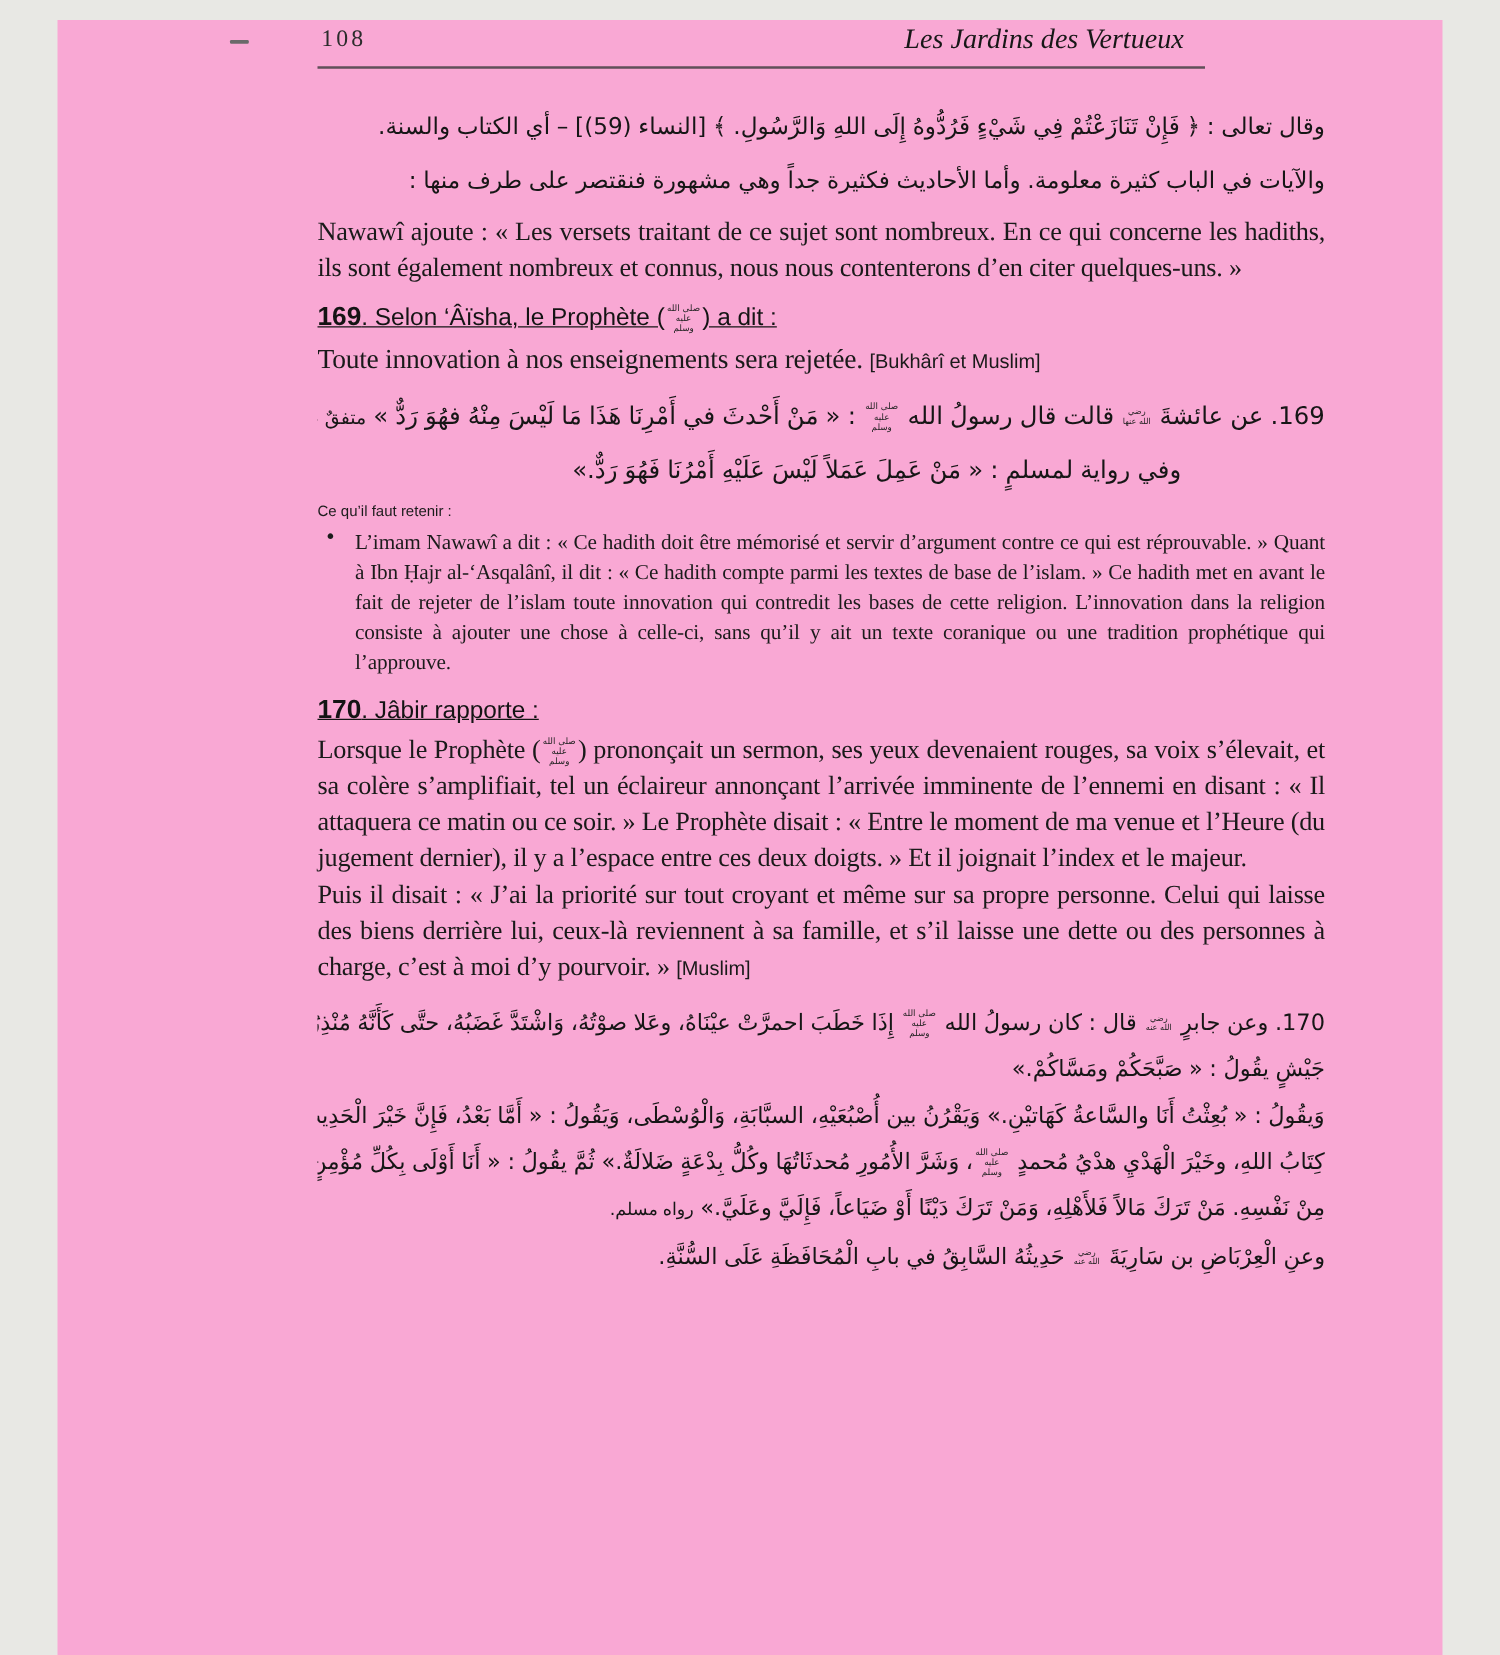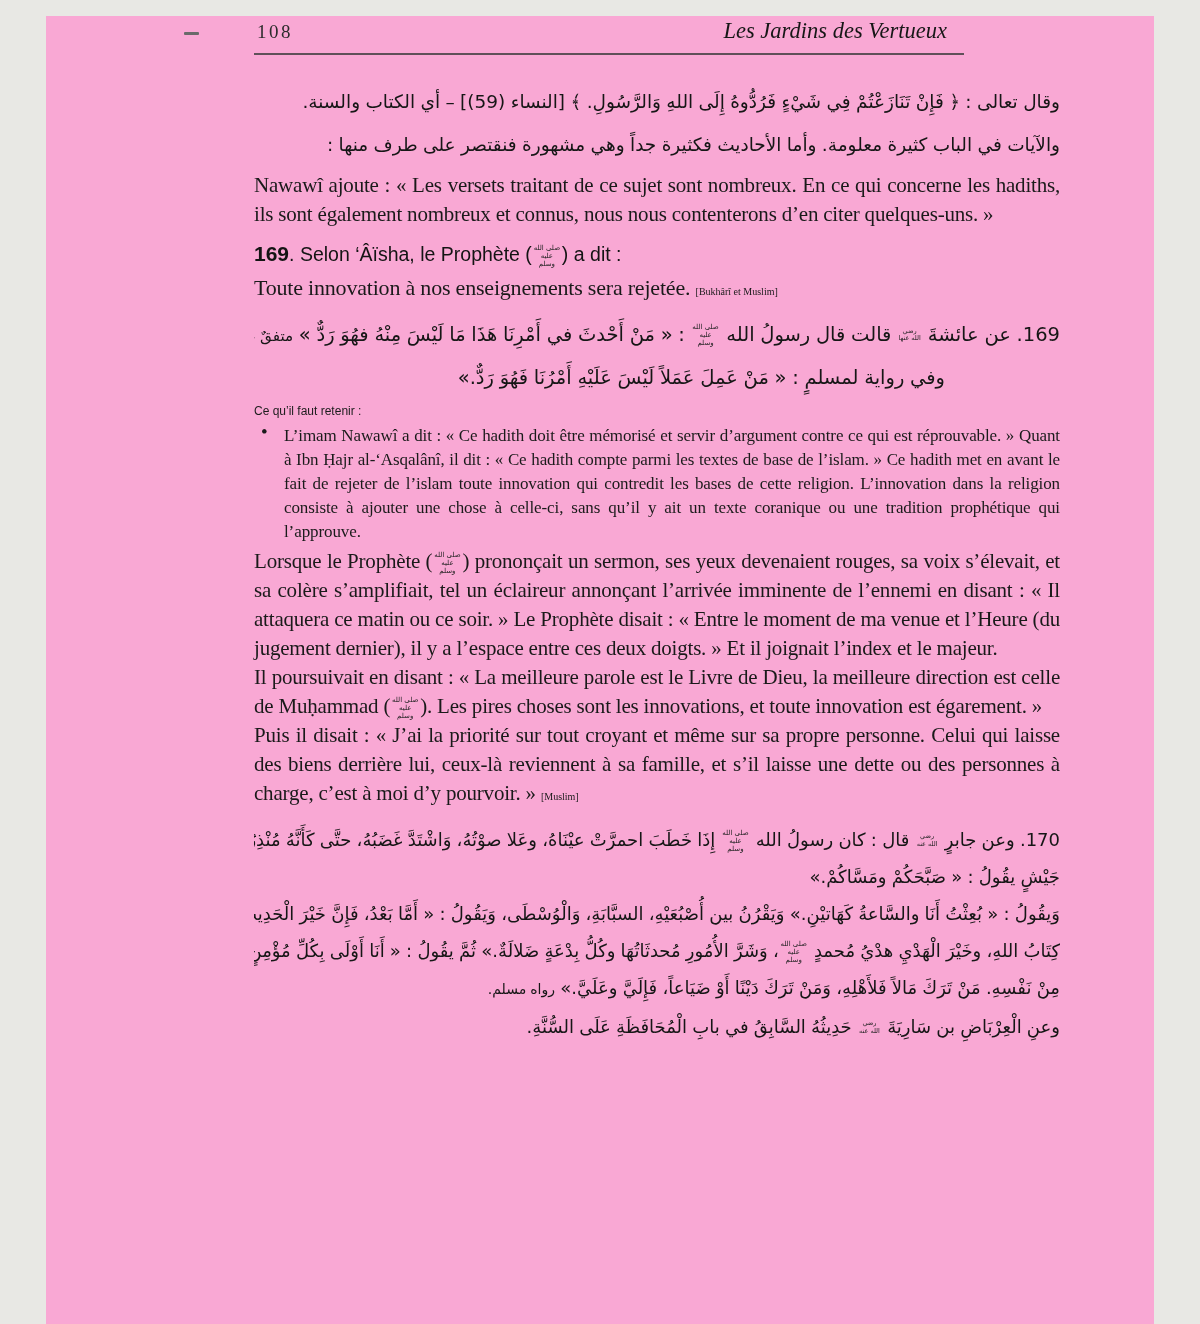--- a/index.html
+++ b/index.html
@@ -44,25 +44,25 @@
   .seg-ra{font-size:6.5px;width:25px;}
   
   .body-text{
     font-size:21px;line-height:29px;margin:0;
     text-align:justify;letter-spacing:-.2px;color:#1a1a1a;
   }
   .nawawi{margin-top:5px;}
   .hadith-heading{
     font-family:"Liberation Sans",sans-serif;
     font-size:19.5px;font-weight:400;color:#141414;
-    margin:13px 0 5px;letter-spacing:0;
+    margin:13px 0 5px;letter-spacing:0;text-decoration:underline;
   }
   .hnum{font-weight:700;font-size:21px;}
   .translation{font-size:22px;margin-top:2px;}
-  .seg-ref{font-family:Liberation Serif, serif;font-size:10px;letter-spacing:0;}
+  .seg-ref{font-family:Liberation Sans, sans-serif;font-size:16px;letter-spacing:0;}
   
   .note{margin-top:3px;}
   .note-label{font-family:"Liberation Sans",sans-serif;font-size:12px;color:#1c1c1c;line-height:19px;}
   .note-item{position:relative;padding-left:30px;margin-top:3px;}
   .bullet{position:absolute;left:7px;top:-3px;font-size:19px;}
   .note-text{display:block;font-size:17px;line-height:24px;text-align:justify;letter-spacing:-.1px;}
   .sec-170 .hadith-heading{margin-top:14px;}
   .p-170{margin-top:3px;}
 </style>
 </head>
@@ -94,22 +94,22 @@
       <div class="note">
         <div class="note-label">Ce qu’il faut retenir :</div>
         <div class="note-item">
           <span class="bullet">•</span>
           <span class="note-text">L’imam Nawawî a dit : « Ce hadith doit être mémorisé et servir d’argument contre ce qui est réprouvable. » Quant à Ibn Ḥajr al-‘Asqalânî, il dit : « Ce hadith compte parmi les textes de base de l’islam. » Ce hadith met en avant le fait de rejeter de l’islam toute innovation qui contredit les bases de cette religion. L’innovation dans la religion consiste à ajouter une chose à celle-ci, sans qu’il y ait un texte coranique ou une tradition prophétique qui l’approuve.</span>
         </div>
       </div>
     </section>
 
     <section class="sec-170">
+      <h2 class="hadith-heading"><b class="hnum">170</b><span>. Jâbir rapporte :</span></h2>
       <p class="body-text p-170"><span class="seg">Lorsque le Prophète (</span><span class="seg seg-saw">صلى الله عليه وسلم</span><span class="seg">) prononçait un sermon, ses yeux devenaient rouges, sa voix s’élevait, et sa colère s’amplifiait, tel un éclaireur annonçant l’arrivée imminente de l’ennemi en disant : « Il attaquera ce matin ou ce soir. » Le Prophète disait : « Entre le moment de ma venue et l’Heure (du jugement dernier), il y a l’espace entre ces deux doigts. » Et il joignait l’index et le majeur.</span></p>
-      <p class="body-text"><span class="seg">Il poursuivait en disant : « La meilleure parole est le Livre de Dieu, la meilleure direction est celle de Muḥammad (</span><span class="seg seg-saw">صلى الله عليه وسلم</span><span class="seg">). Les pires choses sont les innovations, et toute innovation est égarement. »</span></p>
       <p class="body-text"><span class="seg">Puis il disait : « J’ai la priorité sur tout croyant et même sur sa propre personne. Celui qui laisse des biens derrière lui, ceux-là reviennent à sa famille, et s’il laisse une dette ou des personnes à charge, c’est à moi d’y pourvoir. » </span><span class="seg seg-ref">[Muslim]</span></p>
       <div class="ar-block-170">
         <div class="ar ar170"><span class="seg">170. وعن جابرٍ </span><span class="seg seg-ra">رضي الله عنه</span><span class="seg"> قال : كان رسولُ الله </span><span class="seg seg-saw">صلى الله عليه وسلم</span><span class="seg"> إِذَا خَطَبَ احمرَّتْ عيْنَاهُ، وعَلا صوْتُهُ، وَاشْتَدَّ غَضَبُهُ، حتَّى كَأَنَّهُ مُنْذِرُ</span></div>
         <div class="ar ar170"><span class="seg">جَيْشٍ يقُولُ : « صَبَّحَكُمْ ومَسَّاكُمْ.»</span></div>
         <div class="ar ar170"><span class="seg">وَيقُولُ : « بُعِثْتُ أَنَا والسَّاعةُ كَهَاتيْنِ.» وَيَقْرُنُ بين أُصْبُعَيْهِ، السبَّابَةِ، وَالْوُسْطَى، وَيَقُولُ : « أَمَّا بَعْدُ، فَإِنَّ خَيْرَ الْحَدِيثِ</span></div>
         <div class="ar ar170"><span class="seg">كِتَابُ اللهِ، وخَيْرَ الْهَدْيِ هدْيُ مُحمدٍ </span><span class="seg seg-saw">صلى الله عليه وسلم</span><span class="seg">، وَشَرَّ الأُمُورِ مُحدثَاتُهَا وكُلُّ بِدْعَةٍ ضَلالَةٌ.» ثُمَّ يقُولُ : « أَنَا أَوْلَى بِكُلِّ مُؤْمِنٍ</span></div>
         <div class="ar ar170"><span class="seg">مِنْ نَفْسِهِ. مَنْ تَرَكَ مَالاً فَلأَهْلِهِ، وَمَنْ تَرَكَ دَيْنًا أَوْ ضَيَاعاً، فَإِلَيَّ وعَلَيَّ.» </span><span class="seg seg-small">رواه مسلم.</span></div>
         <div class="ar ar170"><span class="seg">وعنِ الْعِرْبَاضِ بن سَارِيَةَ </span><span class="seg seg-ra">رضي الله عنه</span><span class="seg"> حَدِيثُهُ السَّابِقُ في بابِ الْمُحَافَظَةِ عَلَى السُّنَّةِ.</span></div>
       </div>
     </section>

